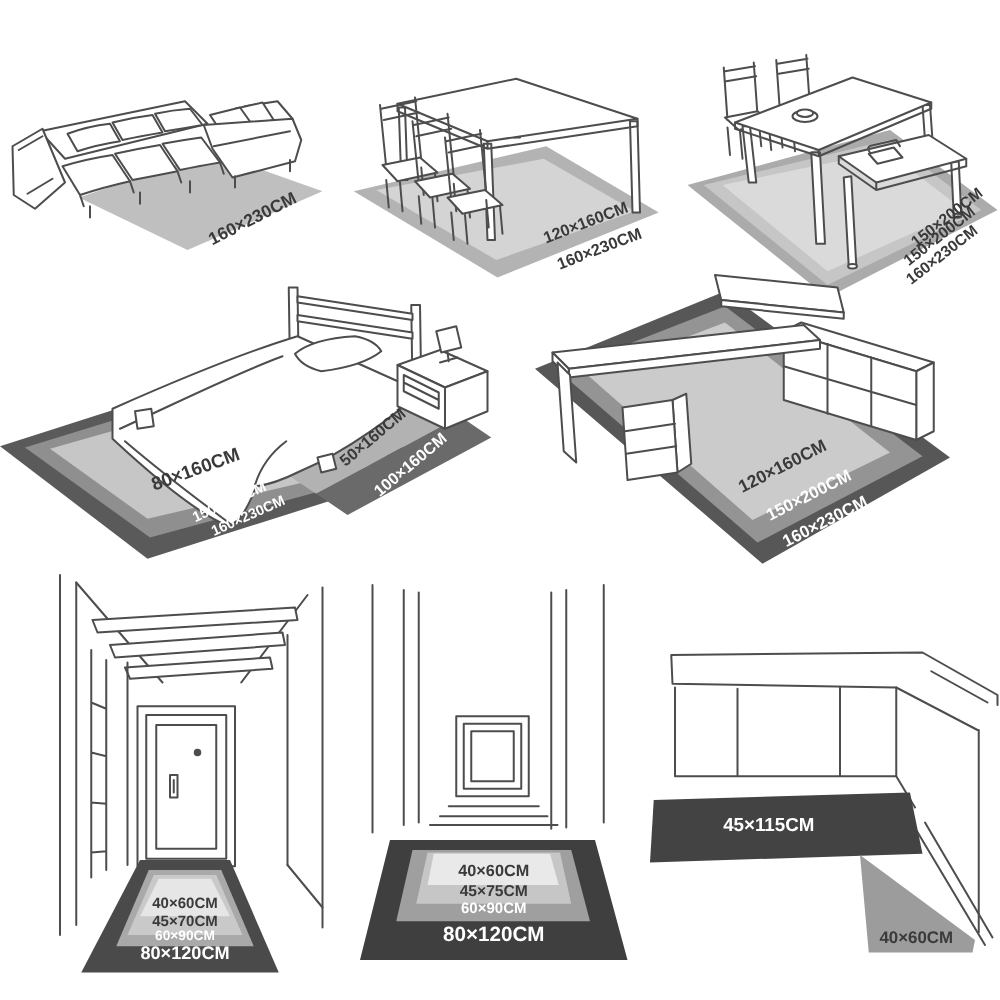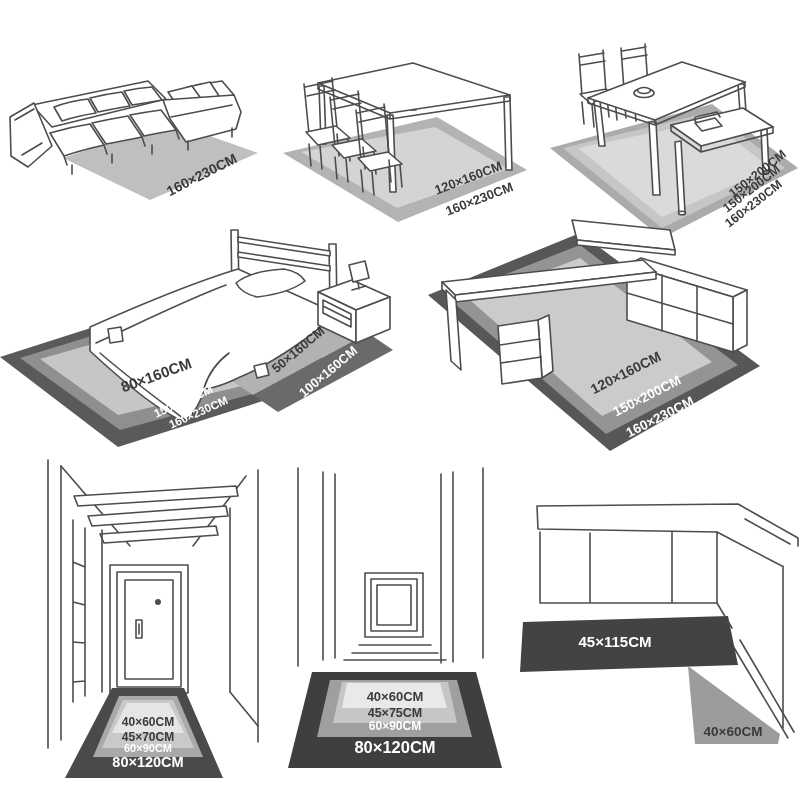--- a/index.html
+++ b/index.html
@@ -210,21 +210,21 @@
       <polygon points="32,277 45,220 172,220 187,277" fill="#9f9f9f"></polygon>
       <polygon points="48,263 57,222 163,222 172,263" fill="#c6c6c6"></polygon>
       <polygon points="57,248 62,223 155,223 162,248" fill="#e9e9e9"></polygon>
       <text class="ld" x="110" y="241" font-size="13" text-anchor="middle">40×60CM</text>
       <text class="ld" x="110" y="257" font-size="12.5" text-anchor="middle">45×75CM</text>
       <text class="lw" x="110" y="270" font-size="12" text-anchor="middle">60×90CM</text>
       <text class="lw" x="110" y="293" font-size="16.5" text-anchor="middle">80×120CM</text>
     </svg>
   </figure>
 
-  <figure class="scene" style="left:520px;top:466px;">
+  <figure class="scene" style="left:520px;top:484px;">
     <svg width="280" height="310" viewBox="0 0 280 310">
       <g class="art">
         <path d="M17,40 L218,38 L278,72 M18,63 L197,66 L262,100 M17,40 L18,63 M278,72 L278,80"></path>
         <path d="M225,53 L270,78"></path>
         <path d="M20,66 L20,137 M70,67 L70,137 M152,66 L152,137 M197,66 L197,137 M20,137 L197,137"></path>
         <path d="M263,100 L263,262 M197,137 L212,162"></path>
         <path d="M213,180 L268,272 M220,174 L274,266"></path>
       </g>
       <polygon points="3,156 208,150 218,199 0,206" fill="#434343"></polygon>
       <polygon points="168,200 260,268 258,278 175,278" fill="#9c9c9c"></polygon>

